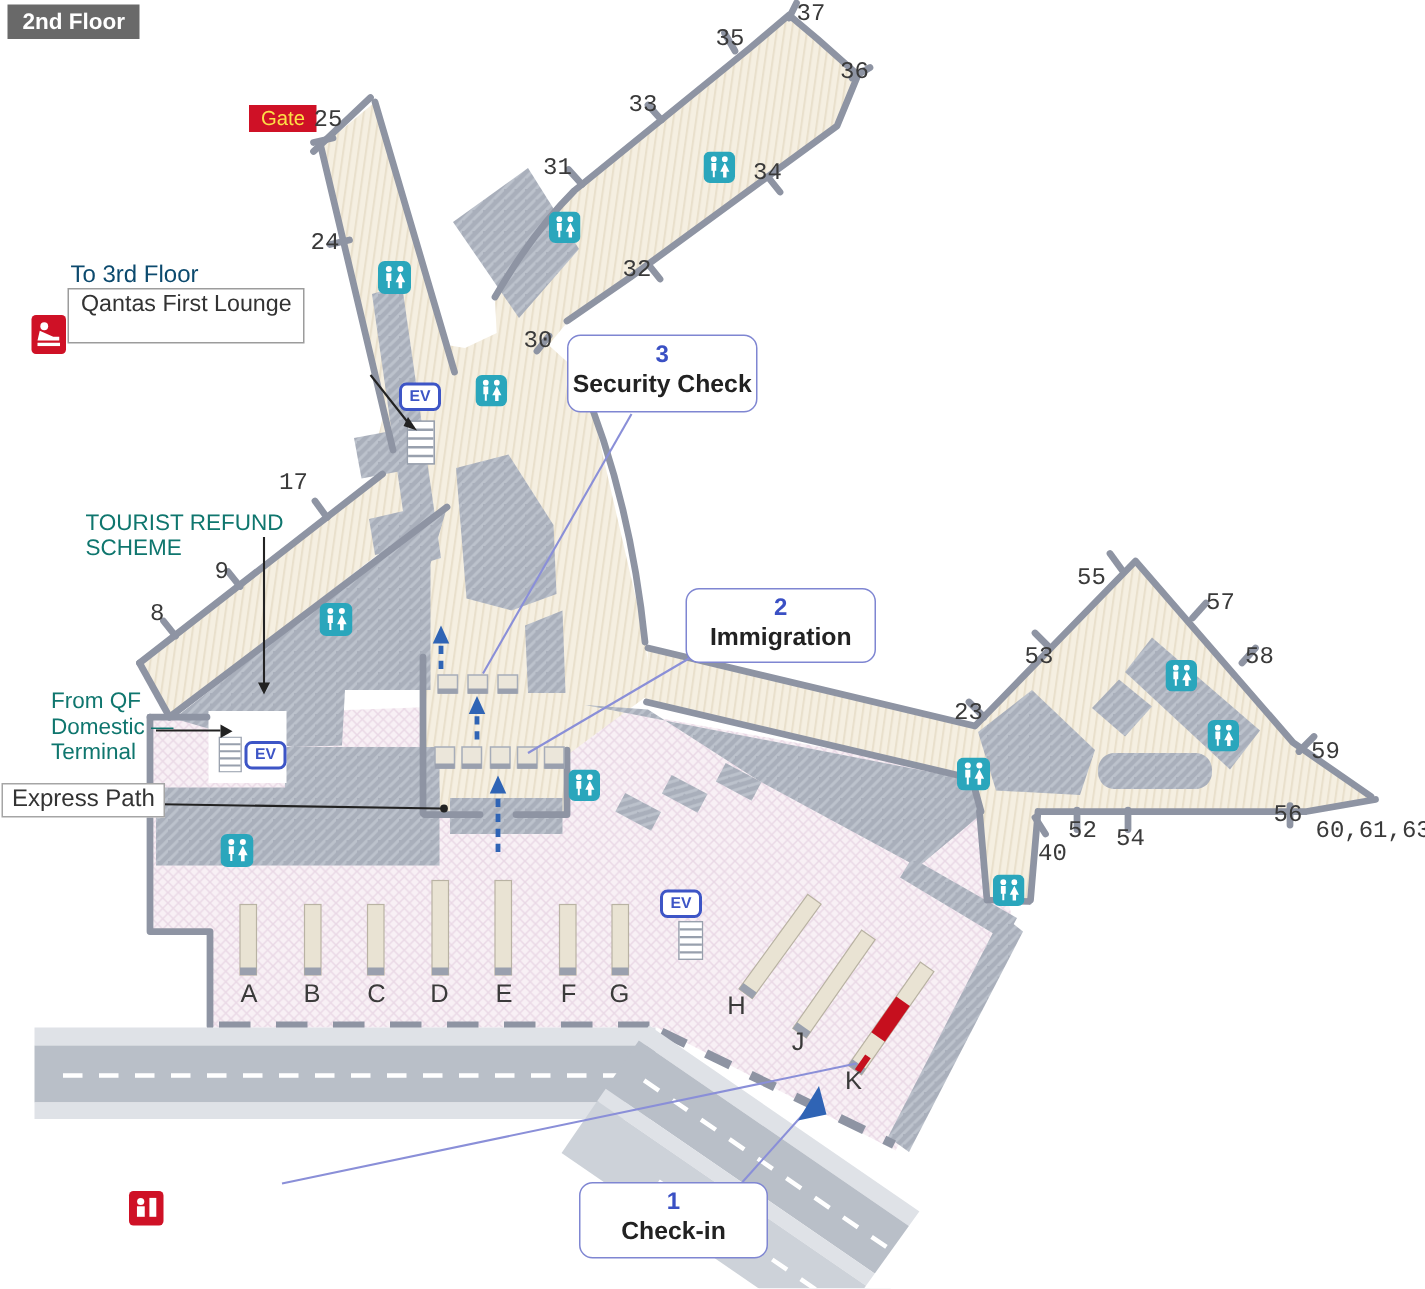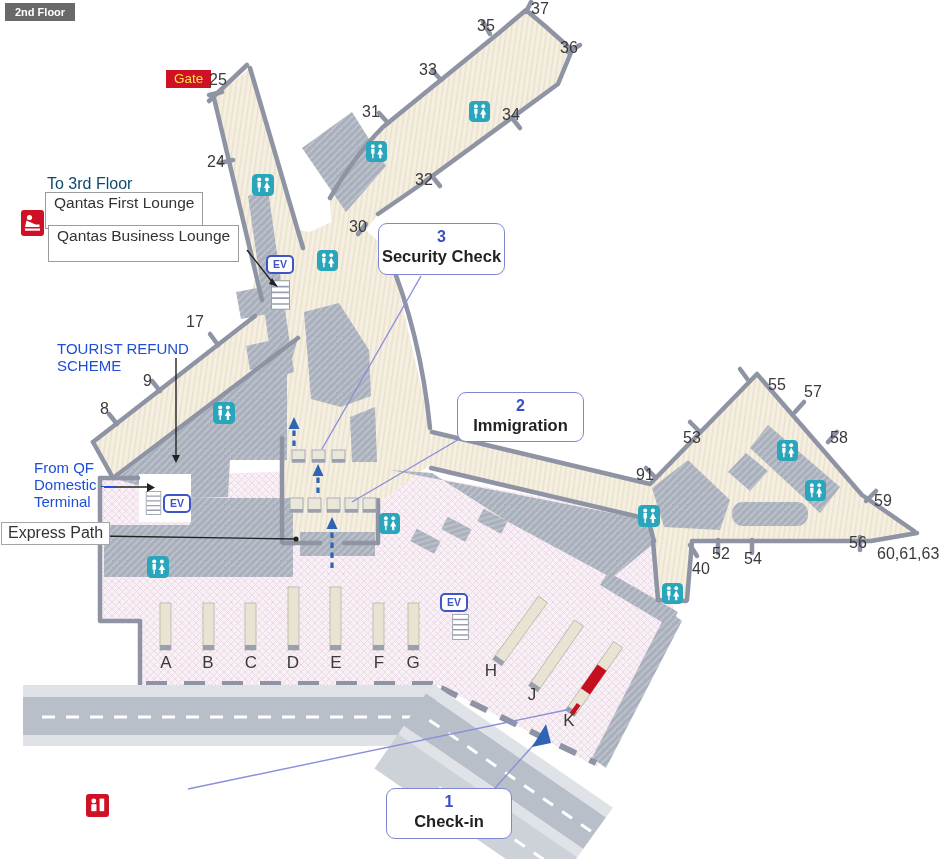--- a/index.html
+++ b/index.html
@@ -1,35 +1,35 @@
 <!DOCTYPE html>
 <html><head>
 <meta charset="utf-8">
 <style>
   html,body{margin:0;padding:0;background:#fff;}
   #stage{position:relative;width:950px;height:859px;background:#fff;overflow:hidden;
          font-family:"Liberation Sans",sans-serif;}
   #map{position:absolute;left:0;top:0;}
   .t{position:absolute;white-space:nowrap;color:#3a3a3a;font-size:16px;}
-  .gate-num{font-size:16px;color:#3a3a3a;}
+  .gate-num{font-size:16px;color:#3a3a3a;font-family:Liberation Mono, monospace;}
   .counter-lbl{font-size:17px;color:#3a3a3a;width:16px;text-align:center;}
   .badge-floor{position:absolute;left:5px;top:3px;background:#696969;color:#fff;
-               font-size:11px;font-weight:bold;padding:3px 10px;}
+               font-size:15px;font-weight:bold;padding:3px 10px;}
   .badge-gate{position:absolute;left:166px;top:70px;background:#cf1126;color:#fde047;
               font-size:13.5px;padding:1px 8px 2px;}
   .boxed{position:absolute;border:1px solid #9c9c9c;background:#fff;color:#333;
          font-size:15.5px;padding:1px 8px 16px;white-space:nowrap;}
   .callout{position:absolute;border:1.4px solid #7f86d2;border-radius:9px;background:#fff;
            text-align:center;}
   .callout .num{font-weight:bold;font-size:16px;color:#3a50c4;line-height:18px;display:block;margin-top:4px;}
   .callout .cap{font-weight:bold;font-size:16.5px;color:#222;line-height:21px;display:block;}
   .ev{position:absolute;width:24px;height:15px;border:2px solid #3d55c6;border-radius:5px;
       background:#fff;color:#3d55c6;font-size:10.5px;font-weight:bold;text-align:center;
       line-height:15px;}
-  .small-note{font-size:15px;color:#1d4ed8;line-height:17px;white-space:nowrap;position:absolute;}
+  .small-note{font-size:15px;color:#0f766e;line-height:17px;white-space:nowrap;position:absolute;}
 </style>
 </head>
 <body>
 
 <div id="stage">
 
 <svg id="map" width="950" height="859" viewBox="0 0 950 859">
   <defs>
     <pattern id="patBeige" width="5" height="5" patternUnits="userSpaceOnUse" patternTransform="rotate(8)">
       <rect width="5" height="5" fill="#f5efe1"></rect>
@@ -295,24 +295,24 @@
 <span class="t gate-num" style="left:362px;top:103px">31</span>
 <span class="t gate-num" style="left:415px;top:171px">32</span>
 <span class="t gate-num" style="left:419px;top:61px">33</span>
 <span class="t gate-num" style="left:502px;top:106px">34</span>
 <span class="t gate-num" style="left:477px;top:17px">35</span>
 <span class="t gate-num" style="left:560px;top:39px">36</span>
 <span class="t gate-num" style="left:531px;top:0px">37</span>
 <span class="t gate-num" style="left:186px;top:313px">17</span>
 <span class="t gate-num" style="left:143px;top:372px">9</span>
 <span class="t gate-num" style="left:100px;top:400px">8</span>
-<span class="t gate-num" style="left:636px;top:466px">91</span>
+<span class="t gate-num" style="left:636px;top:466px">23</span>
 <span class="t gate-num" style="left:683px;top:429px">53</span>
-<span class="t gate-num" style="left:768px;top:376px">55</span>
-<span class="t gate-num" style="left:804px;top:383px">57</span>
+<span class="t gate-num" style="left:718px;top:376px">55</span>
+<span class="t gate-num" style="left:804px;top:393px">57</span>
 <span class="t gate-num" style="left:830px;top:429px">58</span>
 <span class="t gate-num" style="left:874px;top:492px">59</span>
 <span class="t gate-num" style="left:692px;top:560px">40</span>
 <span class="t gate-num" style="left:712px;top:545px">52</span>
 <span class="t gate-num" style="left:744px;top:550px">54</span>
 <span class="t gate-num" style="left:849px;top:534px">56</span>
 <span class="t gate-num" style="left:877px;top:545px">60,61,63</span>
 
 <span class="t counter-lbl" style="left:158px;top:653px">A</span>
 <span class="t counter-lbl" style="left:200px;top:653px">B</span>
@@ -320,21 +320,20 @@
 <span class="t counter-lbl" style="left:285px;top:653px">D</span>
 <span class="t counter-lbl" style="left:328px;top:653px">E</span>
 <span class="t counter-lbl" style="left:371px;top:653px">F</span>
 <span class="t counter-lbl" style="left:405px;top:653px">G</span>
 <span class="t counter-lbl" style="left:483px;top:661px">H</span>
 <span class="t counter-lbl" style="left:524px;top:685px">J</span>
 <span class="t counter-lbl" style="left:561px;top:711px">K</span>
 
 <span class="t" style="left:47px;top:175px;color:#0c4a6e">To 3rd Floor</span>
 <div class="boxed" style="left:45px;top:192px">Qantas First Lounge</div>
-<div class="boxed" style="left:48px;top:225px">Qantas Business Lounge</div>
 
 <div class="small-note" style="left:57px;top:340px">
   <span>TOURIST REFUND</span><br>
   <span>SCHEME</span>
 </div>
 
 <div class="small-note" style="left:34px;top:459px">
   <span>From QF</span><br>
   <span>Domestic</span> —<br>
   <span>Terminal</span>

